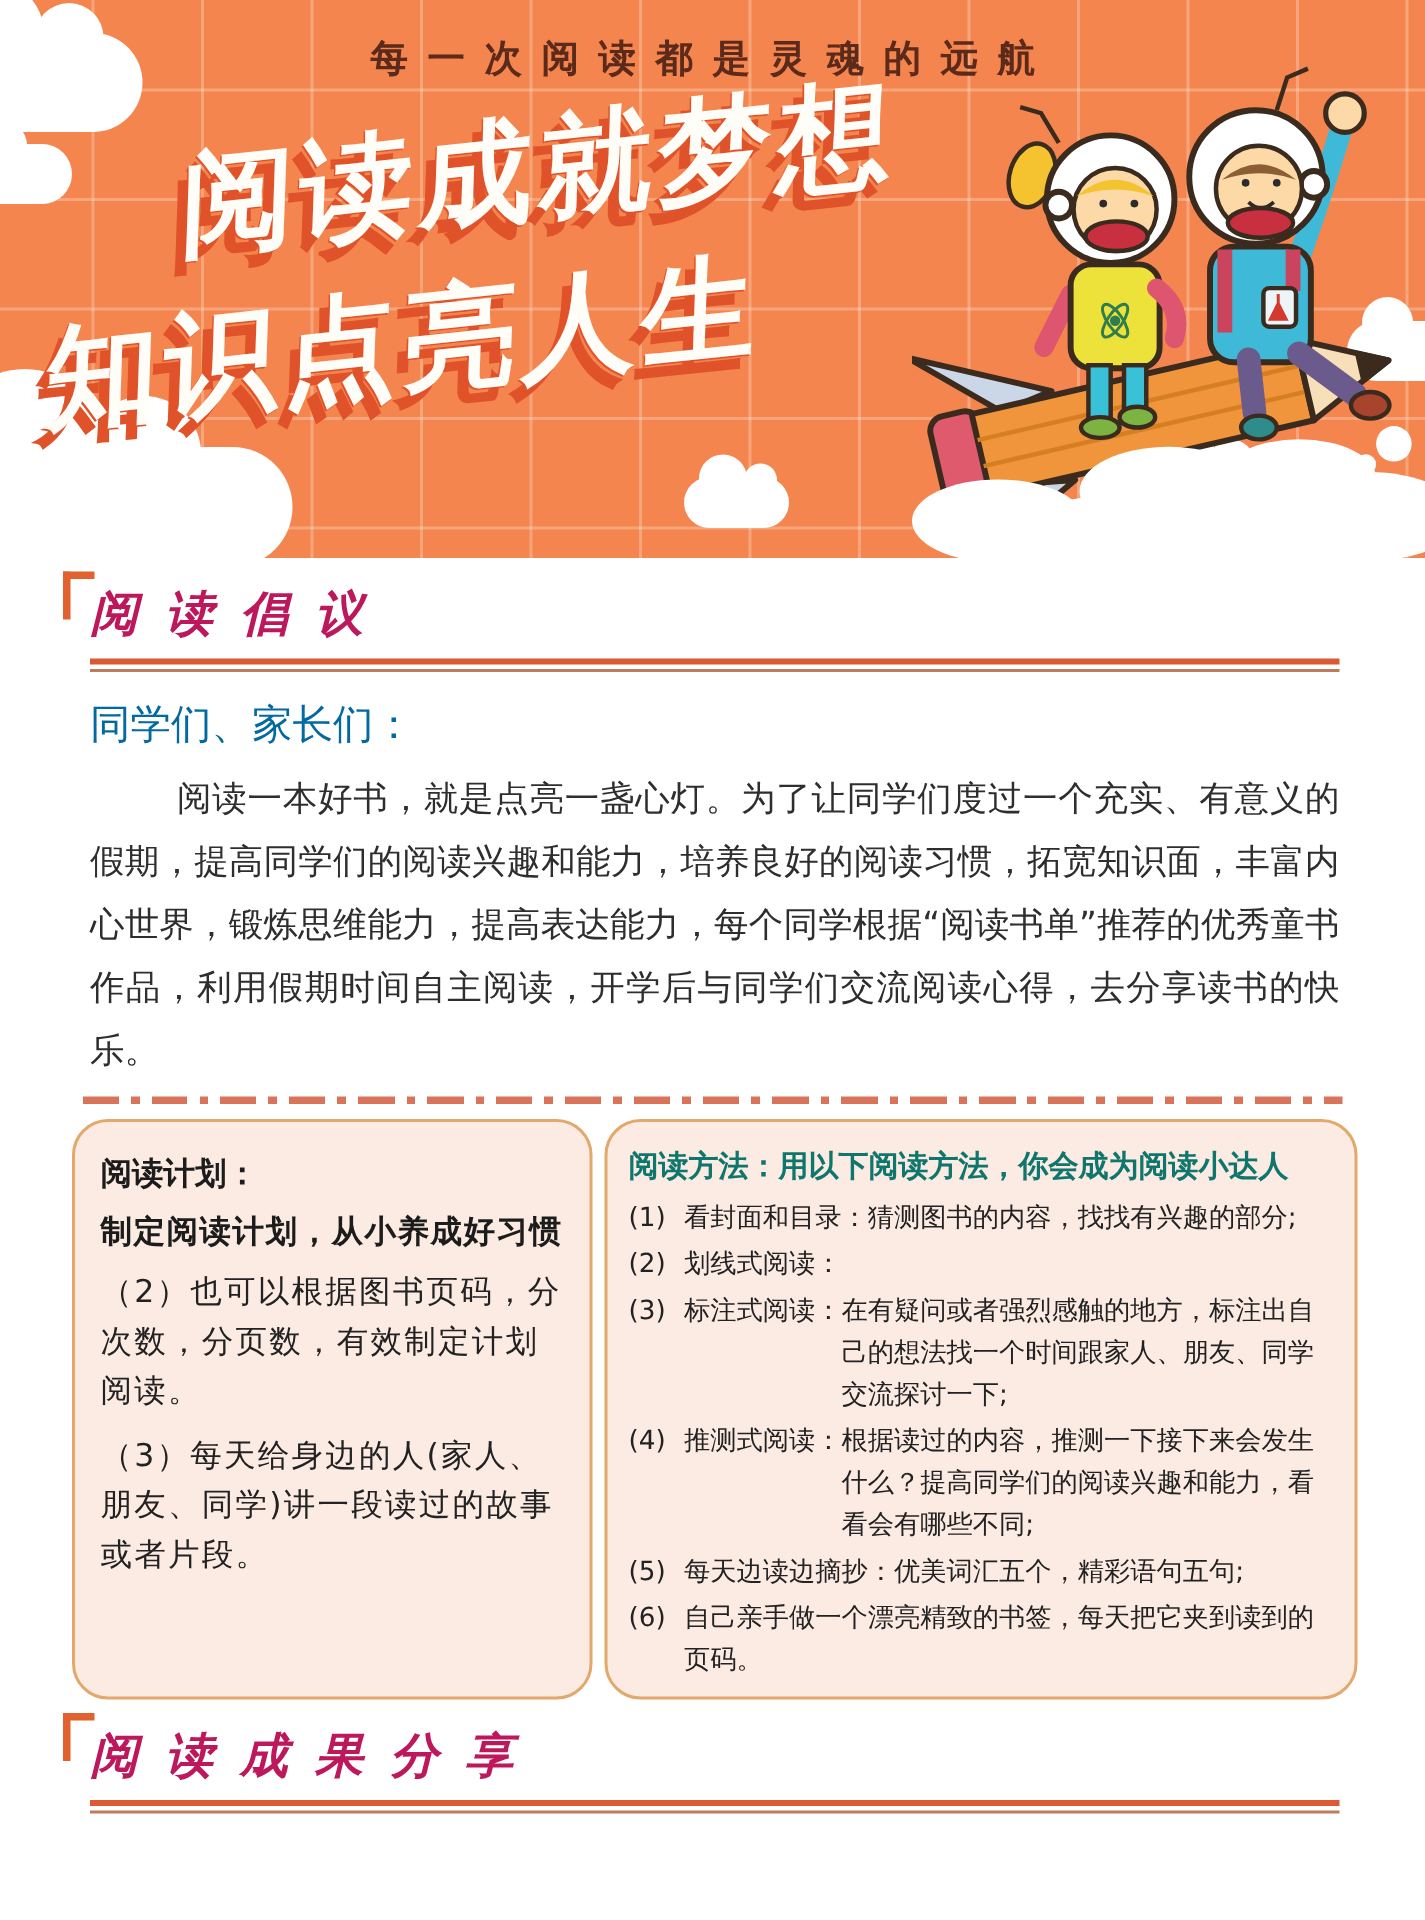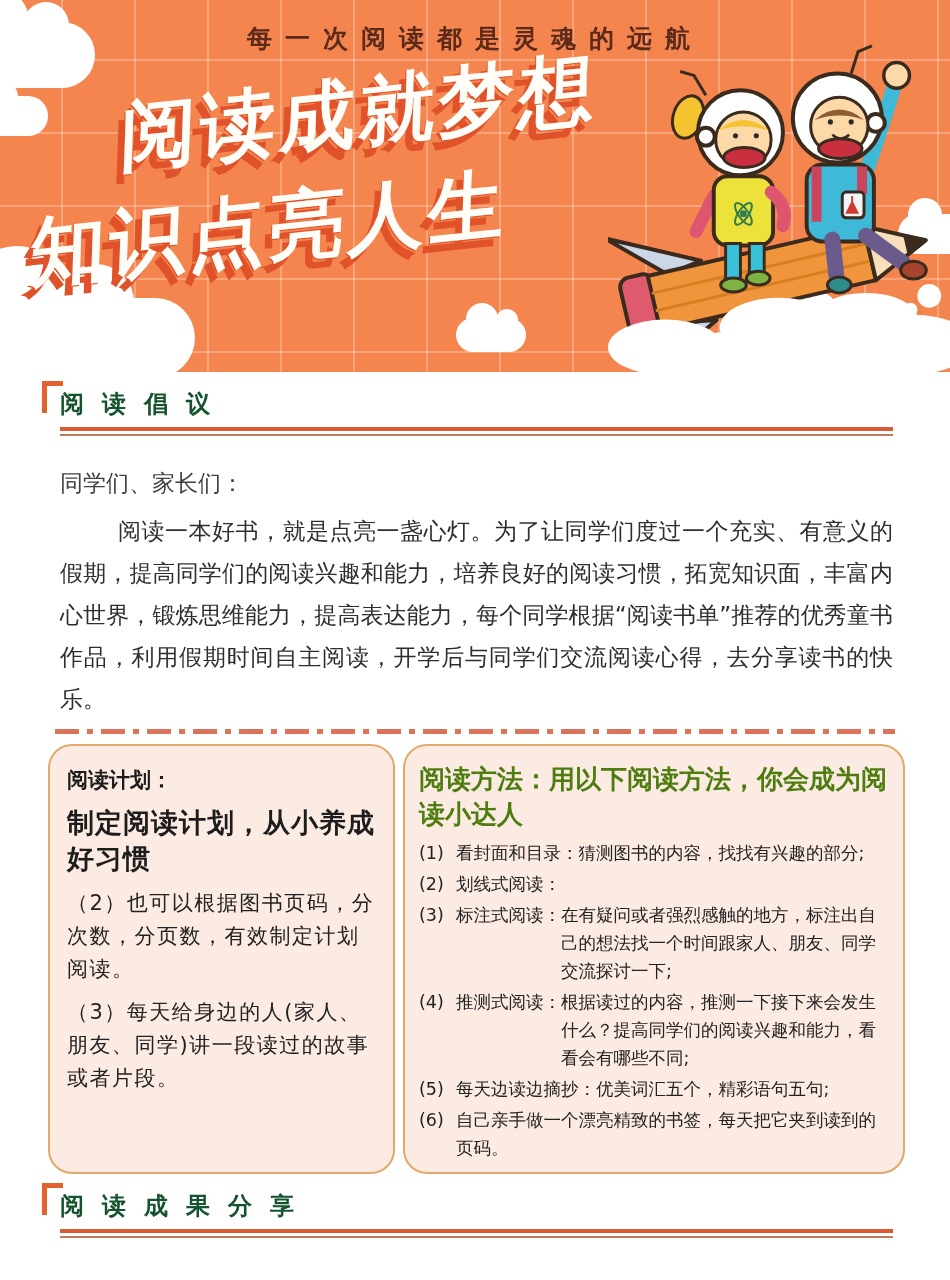--- a/index.html
+++ b/index.html
@@ -40,40 +40,40 @@
   .t1{left:128px;top:66px;}
   .t2{left:26px;top:172px;}
 
   .illo{position:absolute;right:0;top:26px;width:342px;height:346px;}
 
   
   .content{position:absolute;top:372px;left:0;width:950px;}
   .sec-head{position:relative;margin:16px 57px 0 60px;}
   .corner{position:absolute;left:-18px;top:-7px;width:16px;height:27px;
     border-left:5px solid #E2622F;border-top:5px solid #E2622F;}
-  .sec-head h2{margin:0;font-size:24px;font-weight:bold;color:#14532d;letter-spacing:18px;}
+  .sec-head h2{margin:0;font-size:32px;font-weight:bold;color:#be185d;letter-spacing:18px;font-style:italic;}
   .rule{margin-top:7px;height:3px;border-top:4px solid #DA5B33;border-bottom:2px solid #BD7C5B;}
 
-  .salutation{margin:32px 57px 0 60px;font-size:23px;color:#404040;}
+  .salutation{margin:17px 57px 0 60px;font-size:27px;color:#0369a1;}
   .proposal-body{margin:11px 57px 0 60px;font-size:23px;line-height:42px;
     text-align:justify;text-indent:58px;color:#2e2e2e;}
 
   .dashes{margin:9px 55px 0 55px;height:5px;
     background:repeating-linear-gradient(90deg,#D9745A 0 24px,transparent 24px 32px,#D9745A 32px 38px,transparent 38px 46px);}
 
   .boxes{display:flex;margin:10px 19px 0 48px;gap:8px;align-items:stretch;}
   .box{background:#FCEBE3;border:2px solid #E3A86B;border-radius:24px;box-sizing:border-box;min-height:378px;}
   .plan{width:347px;padding:18px 14px 10px 17px;}
   .methods{width:502px;padding:16px 16px 10px 14px;}
 
   .plan-title{margin:2px 0 0;font-size:21px;font-weight:bold;color:#1c1c1c;}
-  .plan-sub{margin:11px 0 0;font-size:27px;font-weight:bold;color:#1c1c1c;letter-spacing:1px;}
+  .plan-sub{margin:11px 0 0;font-size:21px;font-weight:bold;color:#1c1c1c;letter-spacing:1px;}
   .plan-item{margin:10px 0 0;font-size:21px;line-height:33px;letter-spacing:1.5px;color:#222;}
 
-  .methods-title{margin:0 0 7px;font-size:26px;font-weight:bold;color:#4d7c0f;}
+  .methods-title{margin:0 0 7px;font-size:20px;font-weight:bold;color:#0f766e;}
   .m-item{display:flex;font-size:17.5px;line-height:28px;color:#222;margin-top:3px;}
   .m-num{flex:0 0 37px;}
   .m-row{flex:1;display:flex;}
   .m-label{white-space:nowrap;}
   .m-text{flex:1;}
 </style>
 </head>
 <body>
 
 <div class="page">

